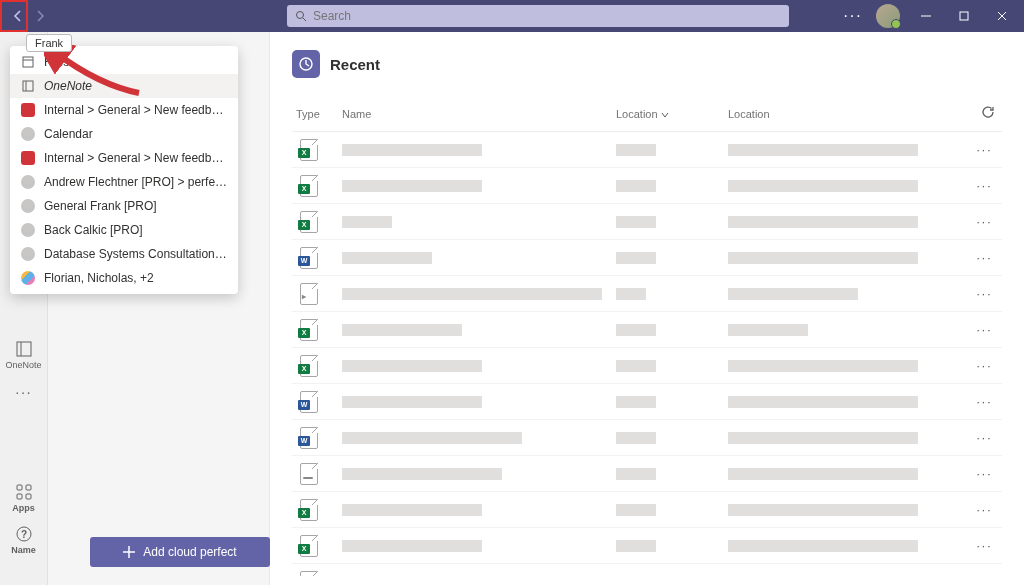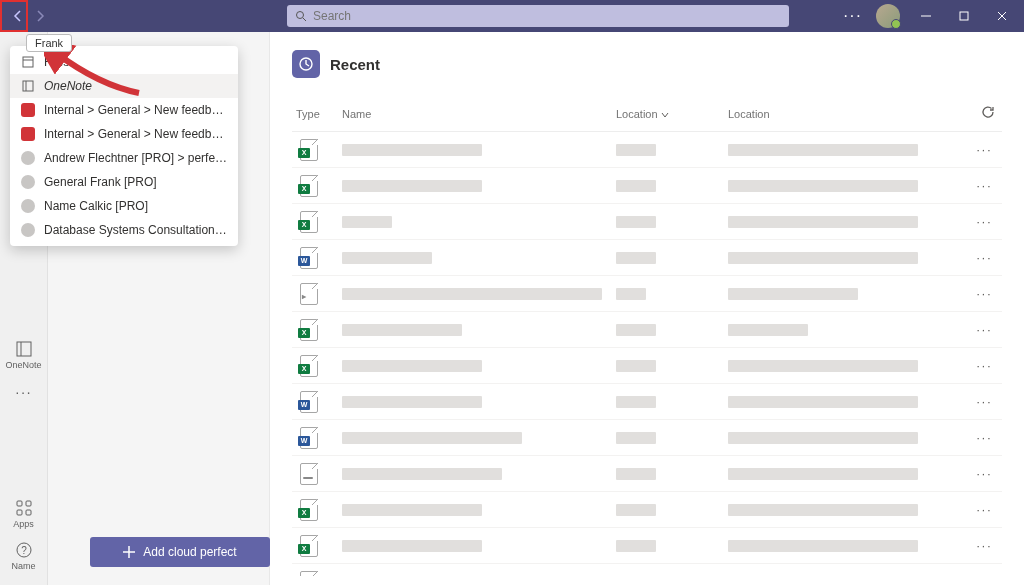--- a/index.html
+++ b/index.html
@@ -19,21 +19,21 @@
 .win-btn { width:24px; height:24px; display:flex; align-items:center; justify-content:center; color:#fff; cursor:pointer; }
 
 .tooltip { position:absolute; left:26px; top:34px; background:#fff; border:1px solid #bbb; border-radius:3px; padding:2px 8px; font-size:11px; color:#333; z-index:60; }
 .arrow-annot { position:absolute; left:44px; top:45px; z-index:55; pointer-events:none; }
 
 .app-rail { position:absolute; left:0; top:32px; width:48px; height:553px; background:#f0f0f0; border-right:1px solid #e1e1e1; display:flex; flex-direction:column; align-items:center; }
 .rail-spacer { flex:1; }
 .rail-item { width:48px; display:flex; flex-direction:column; align-items:center; padding:6px 0; color:#616161; cursor:pointer; }
 .rail-item svg { margin-bottom:2px; }
 .rail-label { font-size:9px; }
-.rail-bottom { padding-bottom:8px; }
+.rail-bottom { padding-bottom:24px;font-weight:bold; }
 .rail-dots { font-size:14px; color:#616161; padding:8px 0; cursor:pointer; letter-spacing:1px; }
 
 .dropdown { position:absolute; left:10px; top:46px; width:228px; background:#fff; border-radius:4px; box-shadow:0 4px 14px rgba(0,0,0,.2); z-index:40; padding:4px 0; }
 .dd-item { display:flex; align-items:center; height:24px; padding:0 10px; cursor:pointer; gap:8px; }
 .dd-item.sel { background:#f3f2f1; font-style:italic; }
 .dd-ico { width:16px; height:16px; display:flex; align-items:center; justify-content:center; flex-shrink:0; }
 .dd-text { font-size:12px; color:#323130; white-space:nowrap; overflow:hidden; text-overflow:ellipsis; }
 .sq-red { width:14px; height:14px; background:#d13438; border-radius:3px; }
 .circ-gray { width:14px; height:14px; background:#c8c6c4; border-radius:50%; }
 .circ-multi { width:14px; height:14px; border-radius:50%; background:linear-gradient(135deg,#f7b83d 33%,#5fb0e8 33% 66%,#e87db5 66%); }
@@ -179,47 +179,59 @@
       <span class="dd-text">OneNote</span>
     </div>
     <div class="dd-item">
       <span class="dd-ico">
         <div class="sq-red"></div>
       </span>
       <span class="dd-text">Internal &gt; General &gt; New feedback fr…</span>
     </div>
     <div class="dd-item">
       <span class="dd-ico">
+        <div class="circ-gray"></div>
+      </span>
+      <span class="dd-text">Calendar</span>
+    </div>
+    <div class="dd-item">
+      <span class="dd-ico">
         <div class="sq-red"></div>
       </span>
       <span class="dd-text">Internal &gt; General &gt; New feedback fr…</span>
     </div>
     <div class="dd-item">
       <span class="dd-ico">
         <div class="circ-gray"></div>
       </span>
       <span class="dd-text">Andrew Flechtner [PRO] &gt; perfect! tha…</span>
     </div>
     <div class="dd-item">
       <span class="dd-ico">
         <div class="circ-gray"></div>
       </span>
       <span class="dd-text">General Frank [PRO]</span>
     </div>
     <div class="dd-item">
       <span class="dd-ico">
         <div class="circ-gray"></div>
       </span>
-      <span class="dd-text">Name Calkic [PRO]</span>
+      <span class="dd-text">Back Calkic [PRO]</span>
     </div>
     <div class="dd-item">
       <span class="dd-ico">
         <div class="circ-gray"></div>
       </span>
       <span class="dd-text">Database Systems Consultation [PRO]</span>
+    </div>
+    <div class="dd-item">
+      <span class="dd-ico">
+        <div class="circ-multi"></div>
+      </span>
+      <span class="dd-text">Florian, Nicholas, +2</span>
     </div>
   </div>
 
 <div class="content">
   <div class="sub-panel">
     <button class="cloud-btn">
       <svg width="12" height="12">
           <line x1="6" y1="0" x2="6" y2="12" stroke="#fff" stroke-width="1.5"></line>
           <line x1="0" y1="6" x2="12" y2="6" stroke="#fff" stroke-width="1.5"></line>
         </svg>

